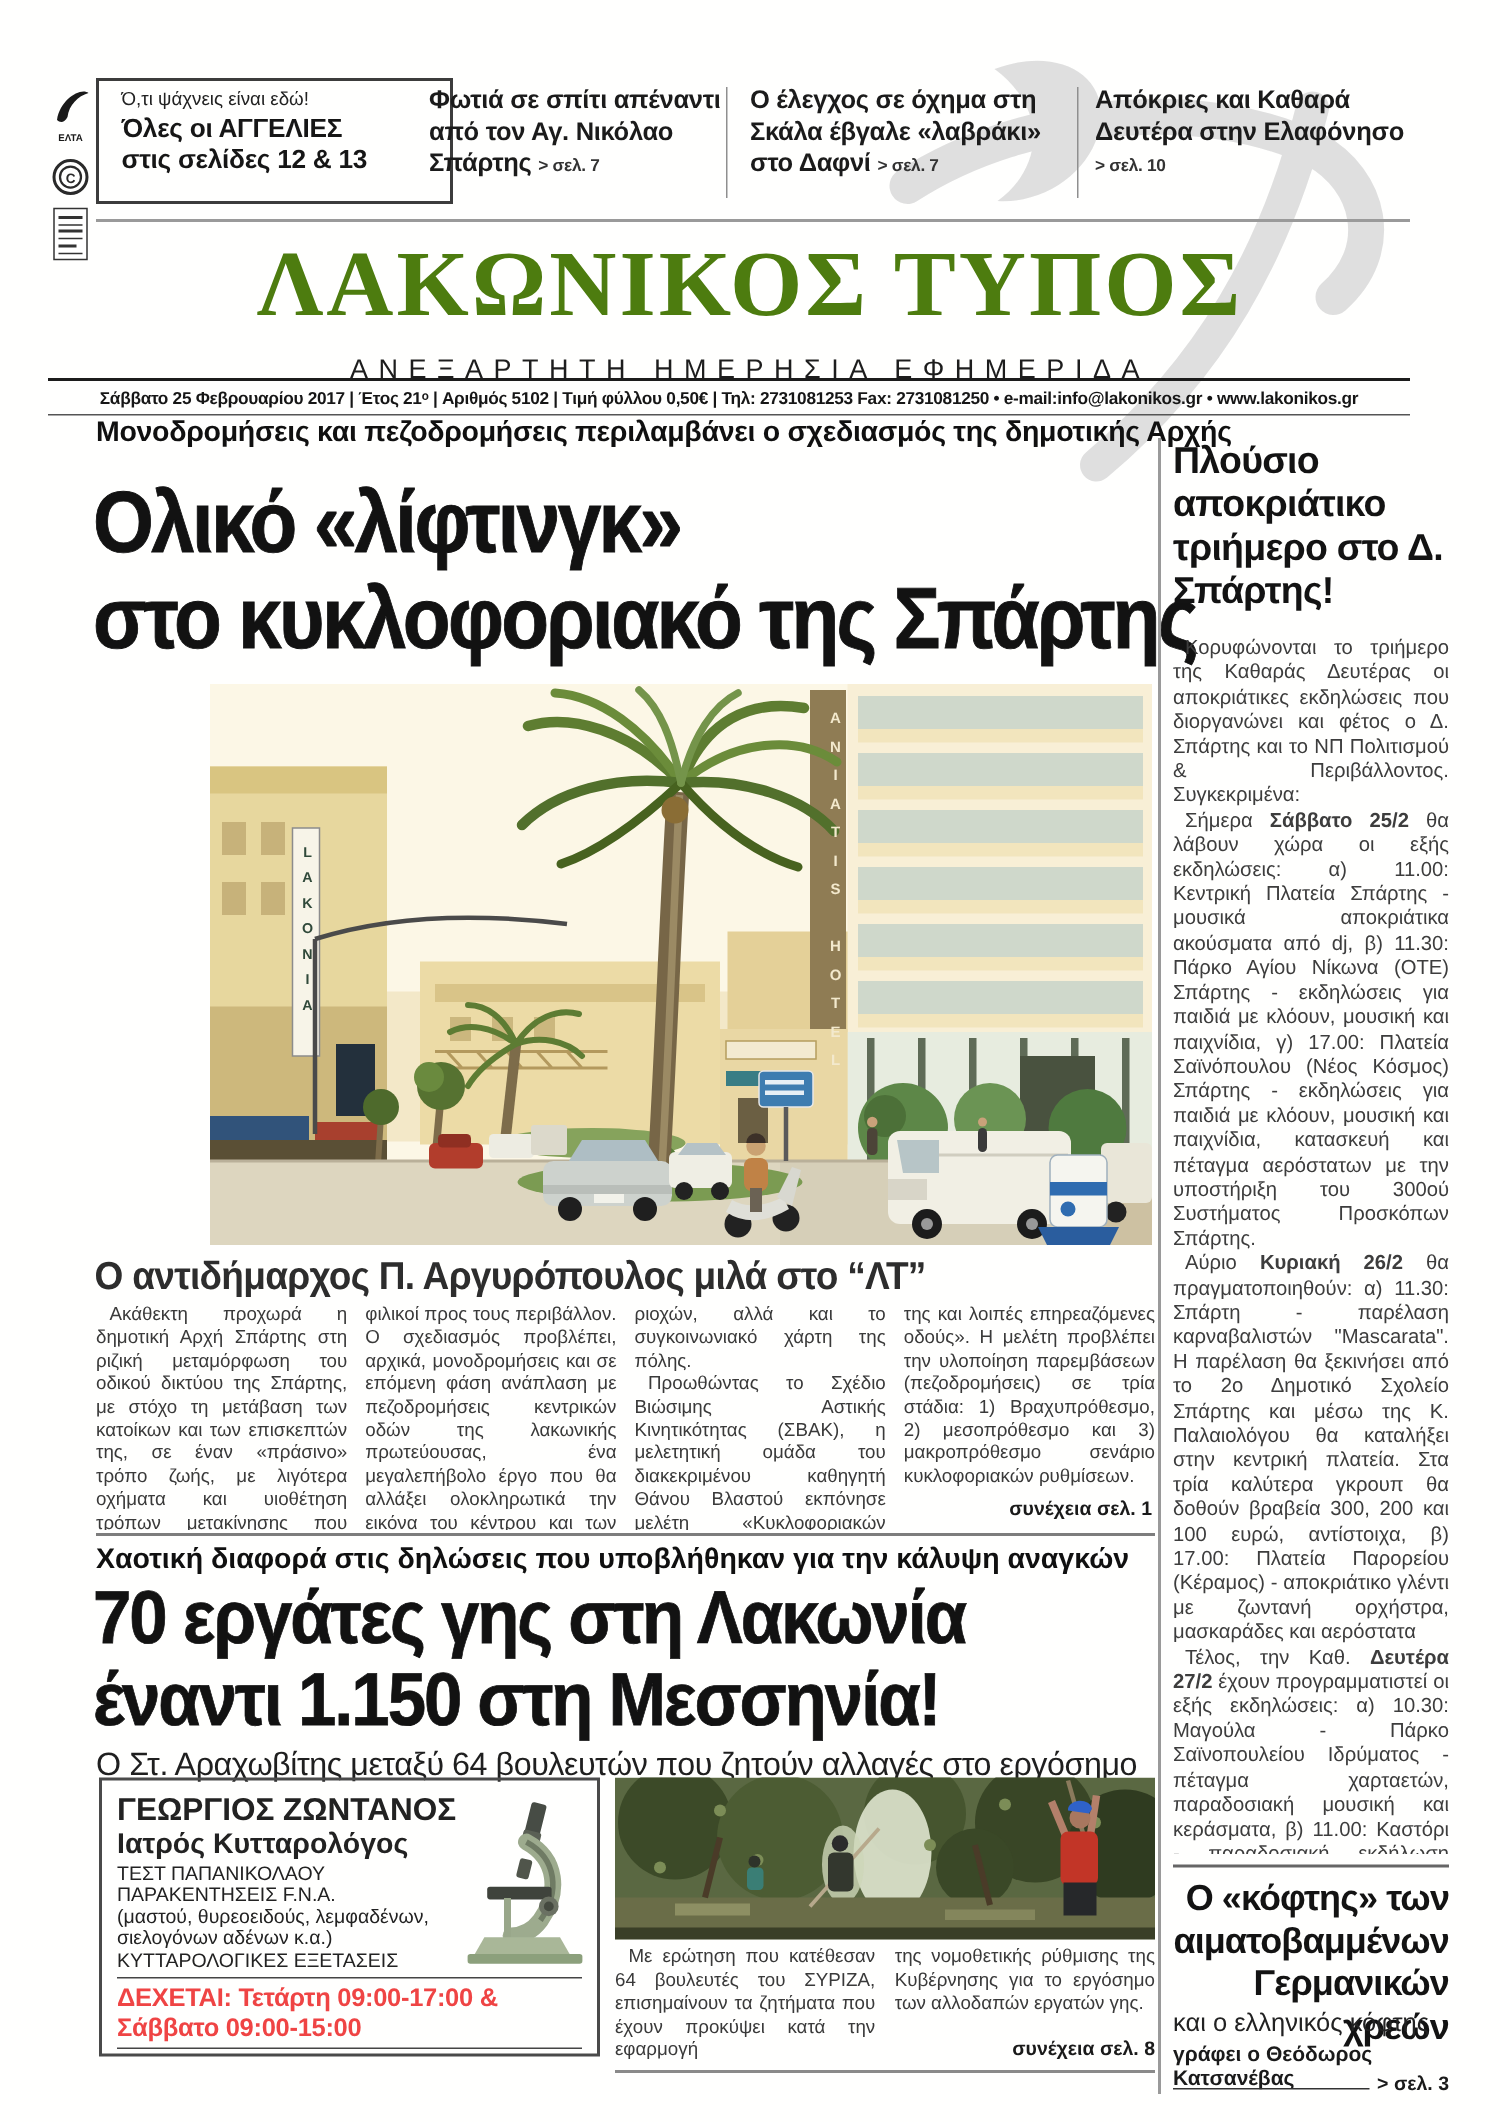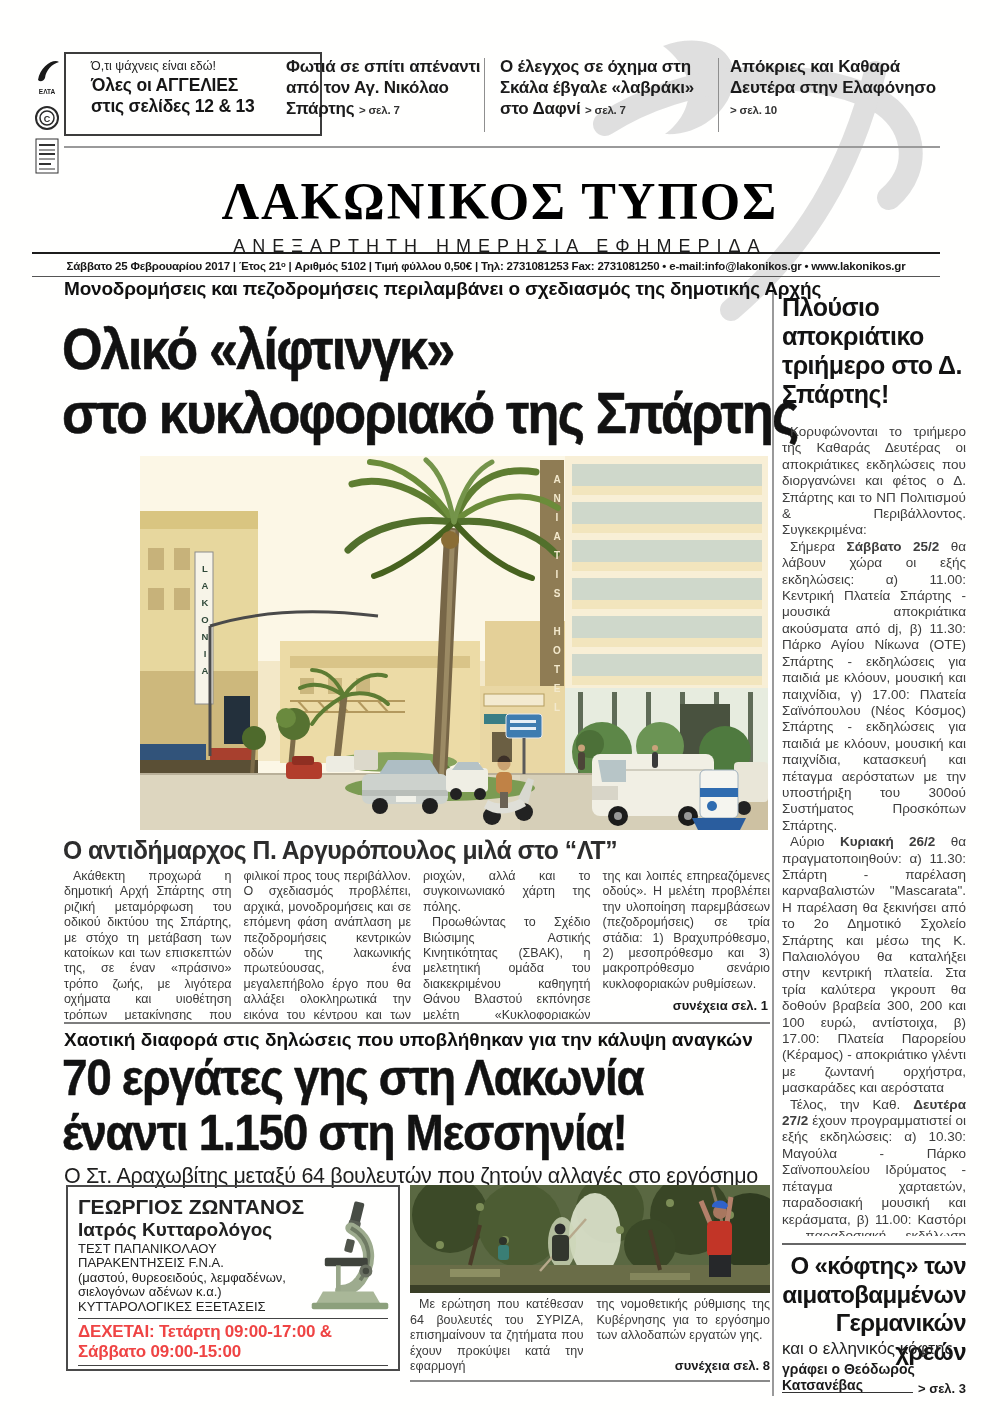--- a/index.html
+++ b/index.html
@@ -1,32 +1,32 @@
 <!DOCTYPE html>
 <html><head>
 <meta charset="utf-8">
 <style>
   html,body{margin:0;padding:0;background:#ffffff;}
   .page{position:relative;width:1000px;height:1415px;background:#fffffe;overflow:hidden;
         font-family:"Liberation Sans",sans-serif;color:#111;}
   .abs{position:absolute;}
   
   .topstrip{left:31px;top:54px;width:32px;display:flex;flex-direction:column;gap:7px;align-items:center;}
-  .promo-box{left:64px;top:52px;width:204px;height:70px;border:2px solid #3c3c3c;padding:5px 25px;box-sizing:content-box;}
+  .promo-box{left:64px;top:52px;width:204px;height:70px;border:2px solid #3c3c3c;padding:5px 15px;box-sizing:content-box;}
   .promo-l1{font-size:12.5px;color:#222;margin-bottom:2px;}
   .promo-l2,.promo-l3{font-size:17.5px;font-weight:bold;line-height:1.18;color:#161616;letter-spacing:-.2px;}
   .teaser{top:56px;font-size:17px;font-weight:bold;line-height:21px;color:#1b1b1b;letter-spacing:-.2px;}
   .t1{left:286px;width:200px;} .t2{left:500px;width:210px;} .t3{left:730px;width:208px;}
   .pageref{font-size:11.5px;font-weight:bold;color:#333;white-space:nowrap;}
   .vdiv{top:58px;width:1px;height:74px;background:#8f8f8f;}
   .vd1{left:484px;} .vd2{left:718px;}
   .hrule1{left:64px;top:146px;width:876px;height:1.5px;background:#9a9a9a;}
   
   .mast-title{left:35px;top:148px;width:930px;text-align:center;font-family:"Liberation Serif",serif;
-              font-weight:bold;font-size:52px;line-height:84px;letter-spacing:2px;color:#000000;margin-top:12px;}
+              font-weight:bold;font-size:62px;line-height:84px;letter-spacing:2px;color:#4d7c0f;}
   .mast-sub{left:35px;top:236px;width:930px;text-align:center;font-size:18px;letter-spacing:7px;color:#1d1d1d;}
   .dateline{left:32px;top:252px;width:908px;border-top:2.5px solid #1c1c1c;border-bottom:1.5px solid #555;
             padding:6px 0 4px;text-align:center;font-size:11.5px;font-weight:bold;letter-spacing:-.2px;color:#161616;}
   
   .kicker{left:64px;top:278px;font-size:19px;font-weight:bold;color:#101010;letter-spacing:-.2px;}
   .headline1{left:62px;top:317px;font-weight:bold;font-size:58px;line-height:64px;letter-spacing:-2px;
              color:#121212;transform:scaleX(.9);transform-origin:left top;-webkit-text-stroke:.6px #121212;}
   .subhead1{left:63px;top:835px;font-size:26px;font-weight:bold;letter-spacing:-.5px;color:#2d2d2d;
             transform:scaleX(.95);transform-origin:left top;}
   .cols{display:flex;}

